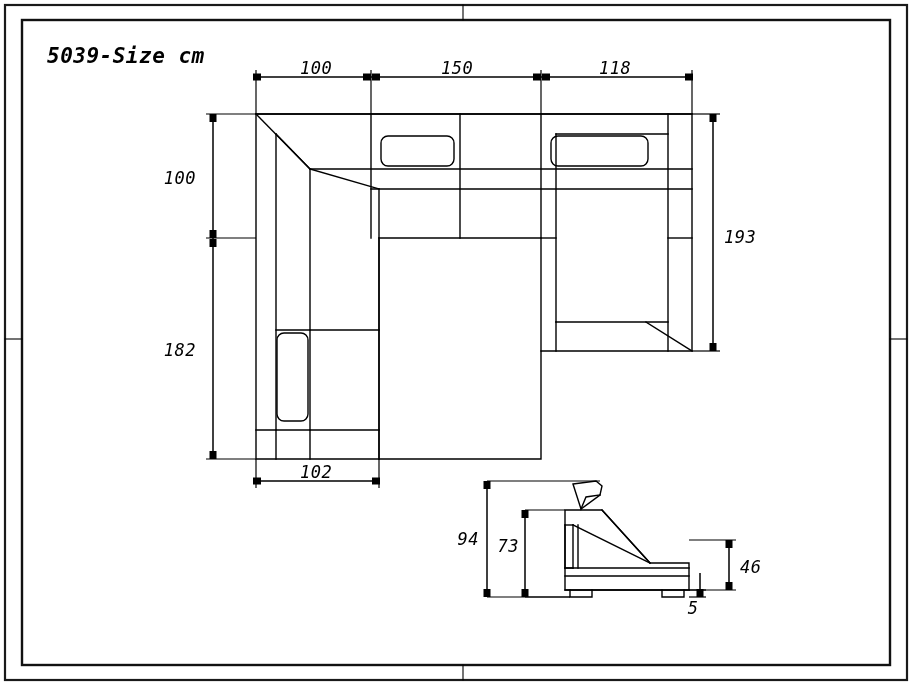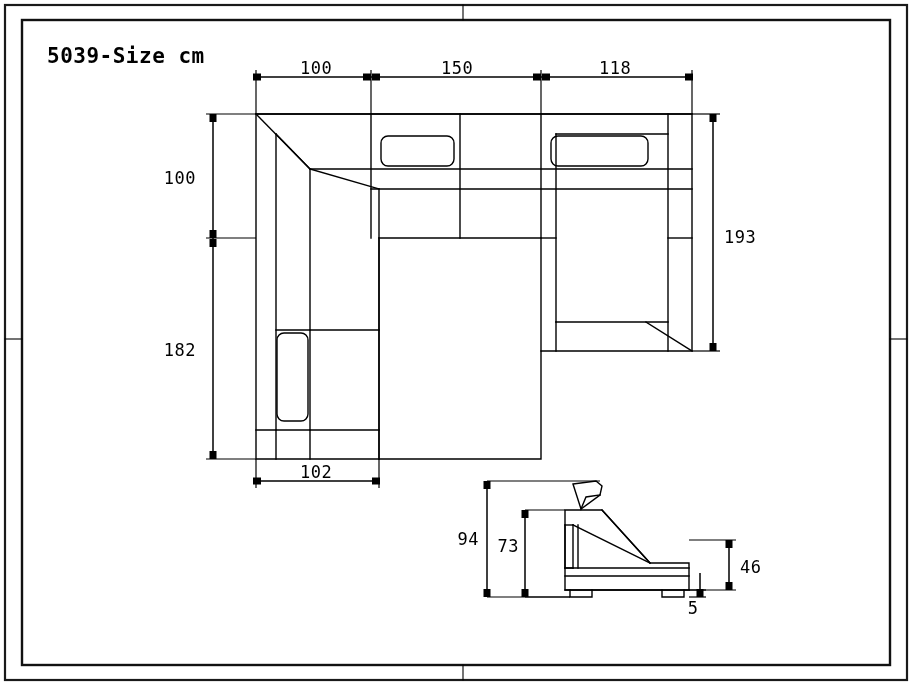--- a/index.html
+++ b/index.html
@@ -10,20 +10,21 @@
   }
   body {
     font-family: "DejaVu Sans Mono", "Liberation Mono", monospace;
   }
   #page {
     position: relative;
     width: 912px;
     height: 685px;
     background: #ffffff;
     overflow: hidden;
+    font-style: italic;
   }
   #drawing-svg {
     position: absolute;
     top: 0;
     left: 0;
     width: 912px;
     height: 685px;
     display: block;
   }
   .ln {

